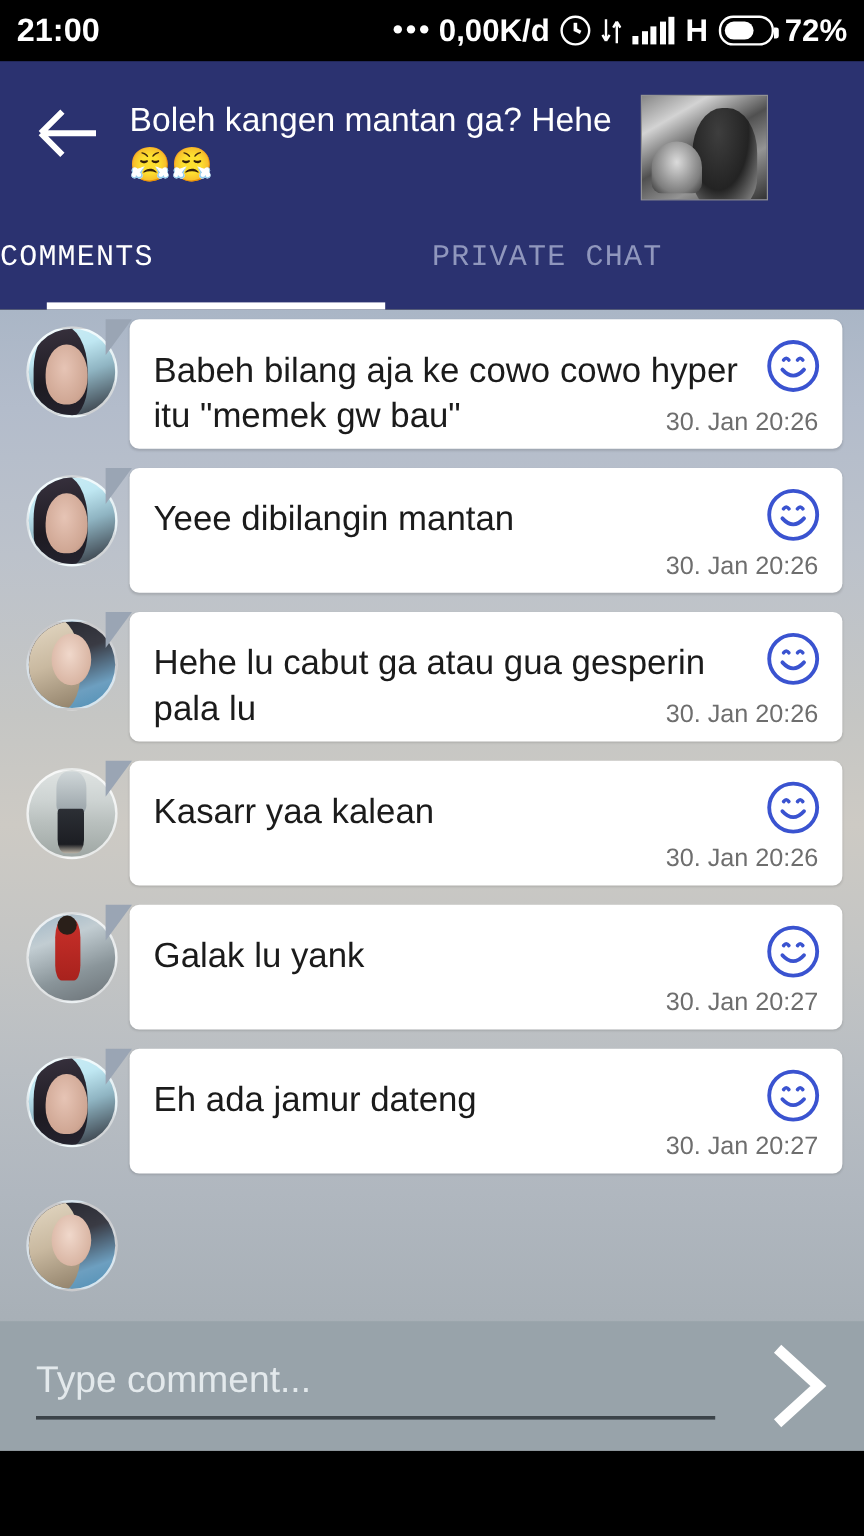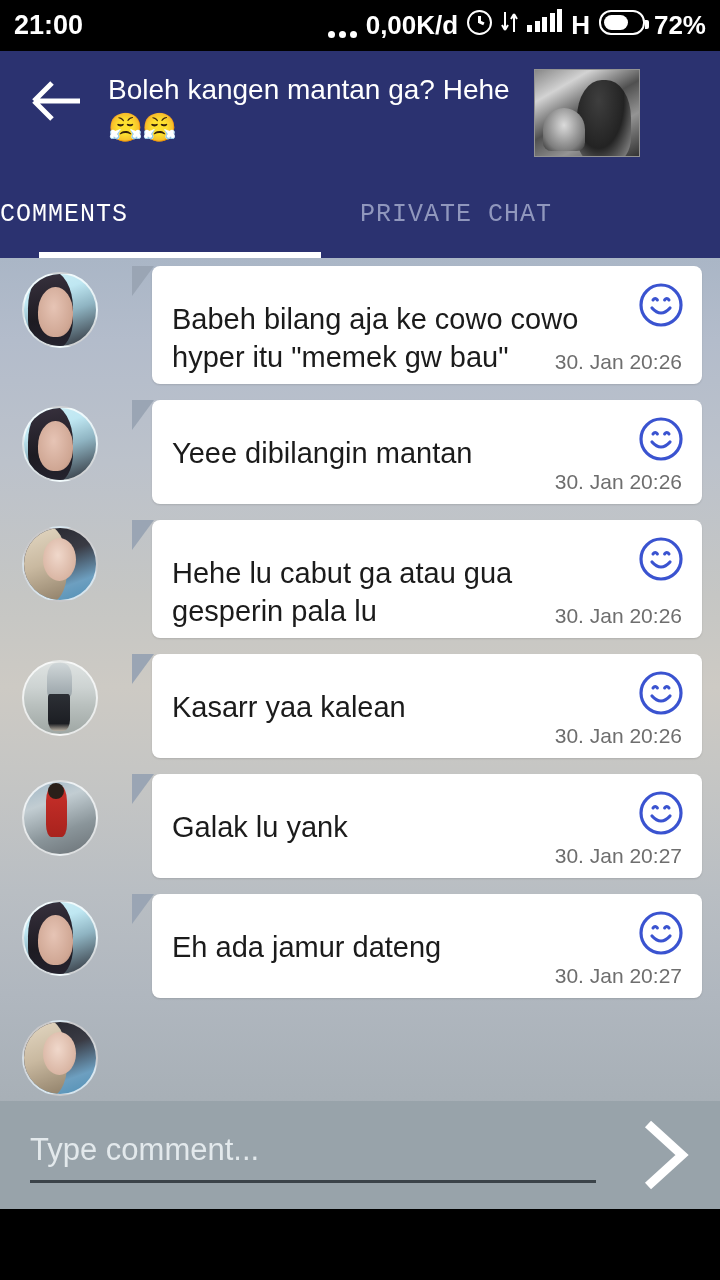--- a/index.html
+++ b/index.html
@@ -20,21 +20,21 @@
     position:absolute; top:0; left:0;
     width:720px; height:51px;
     background:#000;
     display:flex; align-items:center;
     color:#fff;
     padding:0 14px;
   }
   .sb-time { font-size:27px; font-weight:bold; letter-spacing:0px; }
   .sb-right {
     margin-left:auto;
-    display:flex; gap:9px;
+    display:flex; align-items:center; gap:9px;
   }
   .sb-dots { display:flex; gap:4px; align-items:flex-end; padding-bottom:3px; }
   .sb-dots i { width:7px; height:7px; background:#fff; border-radius:50%; display:block; }
   .sb-rate { font-size:26px; font-weight:bold; }
   .sb-alarm {
     width:25px; height:25px; border:2.5px solid #fff; border-radius:50%;
     position:relative;
   }
   .sb-alarm::before, .sb-alarm::after{
     content:""; position:absolute; background:#fff; width:2.5px;
@@ -60,21 +60,21 @@
   }
   .sb-batt i { display:block; height:100%; width:68%; background:#fff; border-radius:8px; }
   .sb-pct { font-size:26px; font-weight:bold; }
 
   
   .header {
     position:absolute; top:51px; left:0;
     width:720px; height:207px;
     background:#2b3270;
   }
-  .hdr-top { display:flex; align-items:flex-start; padding:12px 18px 0 18px; }
+  .hdr-top { display:flex; align-items:flex-start; padding:22px 18px 0 18px; }
   .back-btn {
     width:76px; height:76px; flex:0 0 76px;
     display:flex; align-items:center; justify-content:center;
     cursor:pointer;
   }
   .back-btn svg { width:52px; height:42px; }
   .hdr-title {
     flex:1 1 auto;
     color:#fff; font-size:28px; line-height:38px;
     padding:8px 10px 0 14px;
@@ -149,24 +149,23 @@
     width:76px; height:76px; border-radius:50%;
     margin-top:6px;
     border:2px solid rgba(255,255,255,.75);
     overflow:hidden; position:relative;
   }
   .bubble-wrap { position:relative; flex:1 1 auto; margin-left:10px; }
   .bubble {
     background:#fff;
     border-radius:8px;
     min-height:104px;
-    padding:34px 86px 8px 20px;
+    padding:24px 86px 8px 20px;
     position:relative;
     box-shadow:0 1px 2px rgba(0,0,0,.12);
-    margin-left:44px;
   }
   .bubble::before{
     content:"";
     position:absolute; left:-20px; top:0;
     width:0; height:0;
     border-style:solid;
     border-width:0 0 30px 22px;
     border-color:transparent transparent transparent #9aa5b4;
   }
   .msg-text {

